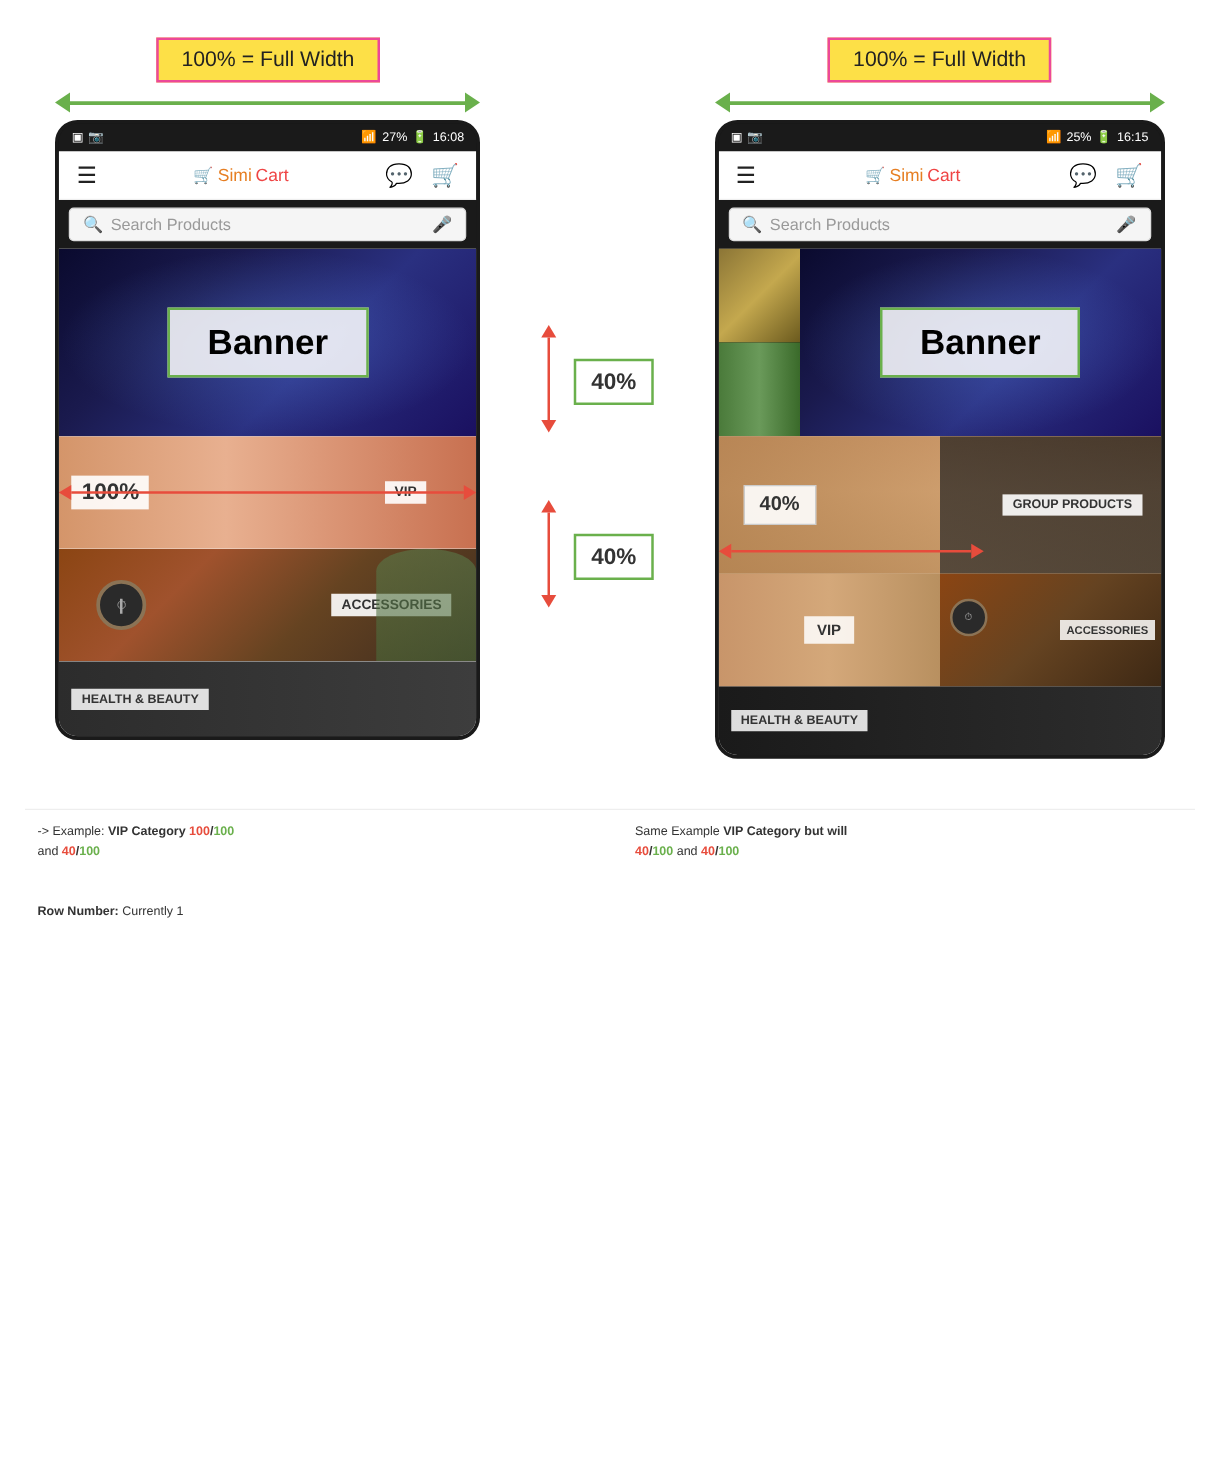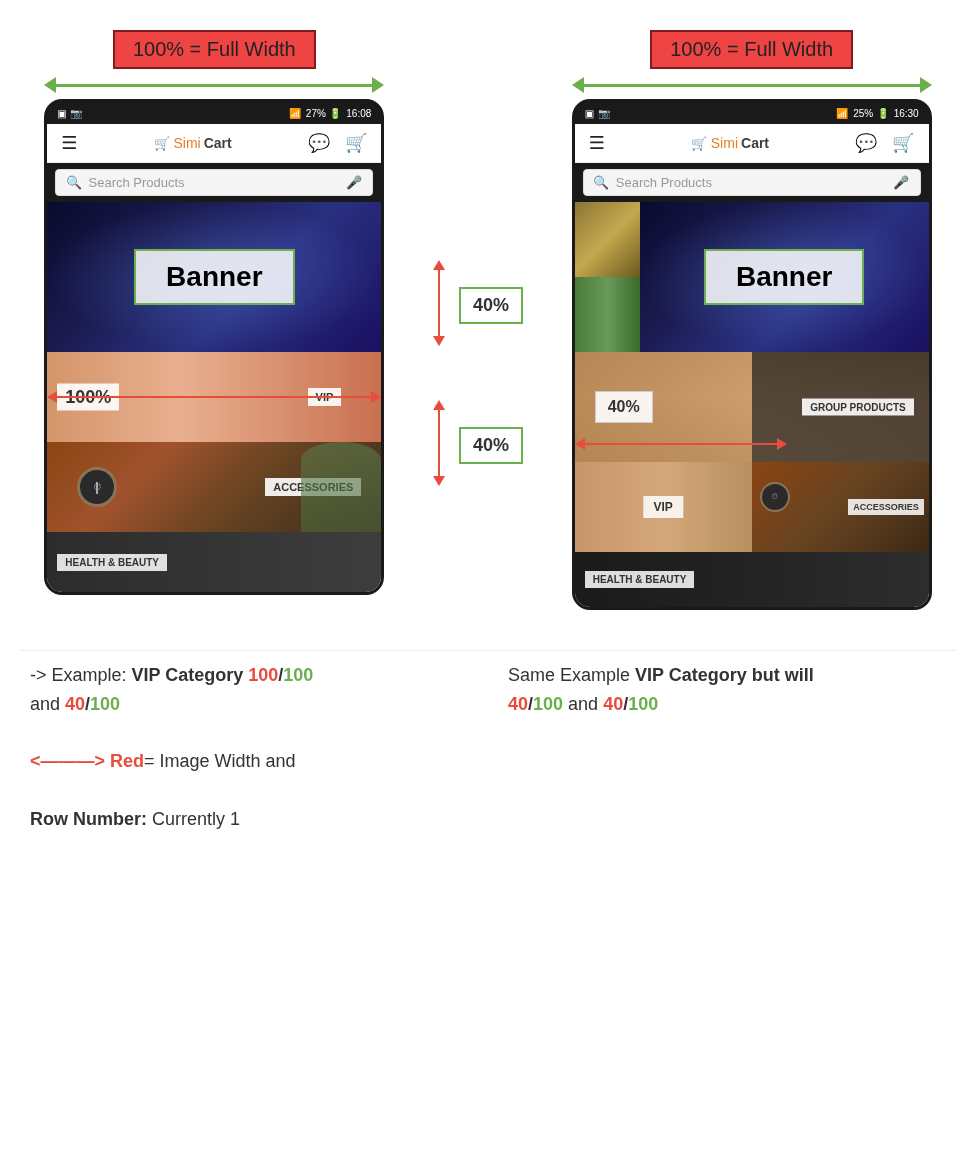--- a/index.html
+++ b/index.html
@@ -28,27 +28,27 @@
 
     .phone-wrapper {
       display: flex;
       flex-direction: column;
       align-items: center;
       position: relative;
     }
 
     
     .full-width-label {
-      border: 2px solid #7f1d1d;
+      border: 2px solid #ec4899;
       padding: 6px 18px;
-      font-size: 20px;
+      font-size: 17px;
       font-weight: normal;
       color: #222;
       margin-bottom: 8px;
-      background: #ef4444;
+      background: #fde047;
     }
 
     
     .green-arrow {
       display: flex;
       align-items: center;
       width: 340px;
       margin-bottom: 6px;
       color: #6ab04c;
       font-size: 22px;
@@ -271,21 +271,21 @@
     .bottom-section {
       display: flex;
       gap: 40px;
       padding: 10px 10px;
       border-top: 1px solid #eee;
       margin-top: 10px;
     }
     .bottom-left, .bottom-right {
       flex: 1;
       line-height: 1.6;
-      font-size: 18px;
+      font-size: 10px;
       color: #333;
     }
     .bold { font-weight: bold; }
     .red-text { color: #e74c3c; }
     .green-text { color: #6ab04c; }
 
     
     .phone-content-right {
       background: #fff;
     }
@@ -321,21 +321,21 @@
       position: absolute;
       bottom: 10px;
     }
 
     .simicart-logo {
       display: flex;
       align-items: center;
       gap: 3px;
     }
     .simi-orange { color: #e67e22; }
-    .cart-green { color: #404040; font-weight: bold; }
+    .cart-green { color: #ef4444; }
 
     .hamburger-icon {
       font-size: 18px;
       cursor: pointer;
     }
 
     
     .green-arrow-wide {
       display: flex;
       align-items: center;
@@ -476,21 +476,21 @@
 
         <div class="status-bar">
           <div class="status-left">
             <span>▣</span>
             <span>📷</span>
           </div>
           <div class="status-right">
             <span>📶</span>
             <span>25%</span>
             <span>🔋</span>
-            <span>16:30</span>
+            <span>16:15</span>
           </div>
         </div>
 
         <div class="app-header">
           <span class="hamburger-icon">☰</span>
           <div class="simicart-logo">
             <span style="font-size:13px; color:#e67e22;">🛒</span>
             <span class="simi-orange">Simi</span>
               <span class="cart-green">Cart</span>
           </div>
@@ -570,23 +570,20 @@
   <div class="bottom-section">
 
     <div class="bottom-left">
       <p>
         <span>-&gt; Example: </span><span class="bold">VIP Category </span><span class="bold red-text">100</span><span class="bold">/</span><span class="bold green-text">100</span>
       </p>
       <p>
         <span>and </span><span class="bold red-text">40</span><span class="bold">/</span><span class="bold green-text">100</span>
       </p>
       <br>
-      <p>
-        <span class="bold red-text">&lt;———&gt; </span><span class="bold red-text">Red</span><span>= Image Width and</span>
-      </p>
       <br>
       <p>
         <span class="bold">Row Number:</span><span> Currently 1</span>
       </p>
     </div>
 
     <div class="bottom-right">
       <p>
         <span>Same Example </span><span class="bold">VIP Category but will</span>
       </p>

